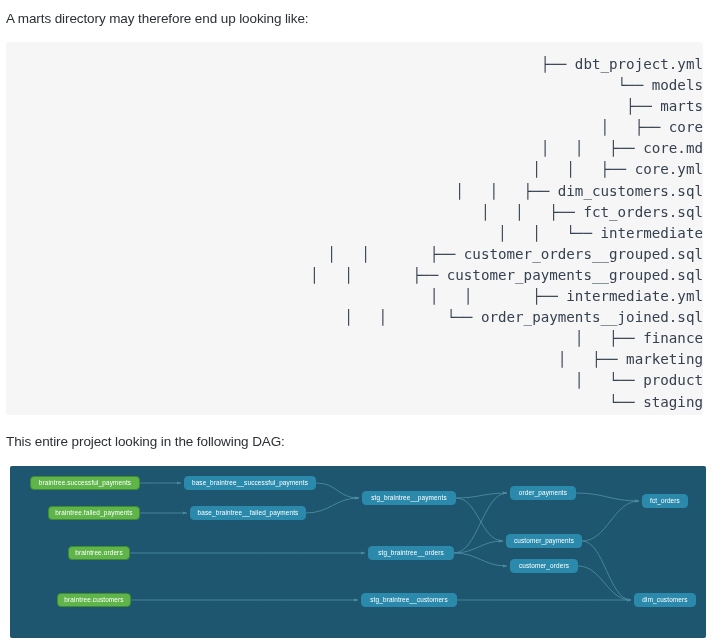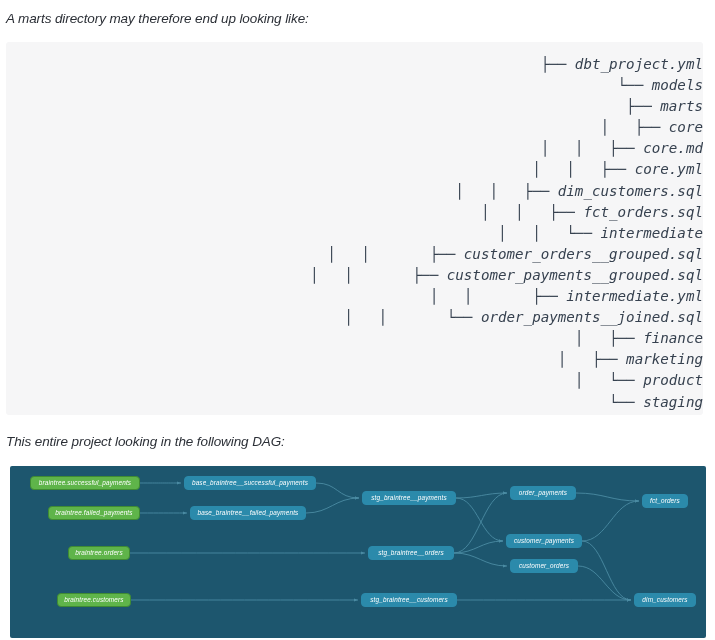--- a/index.html
+++ b/index.html
@@ -11,21 +11,20 @@
     width: 715px;
     height: 640px;
     font-family: "Liberation Sans", sans-serif;
     color: #2f3137;
     overflow: hidden;
   }
   .page {
     position: relative;
     width: 715px;
     height: 640px;
-    font-style: italic;
   }
   .intro-text {
     position: absolute;
     left: 6px;
     top: 10px;
     font-size: 13.5px;
     line-height: 18px;
     color: #2b2f36;
     letter-spacing: -0.1px;
   }

